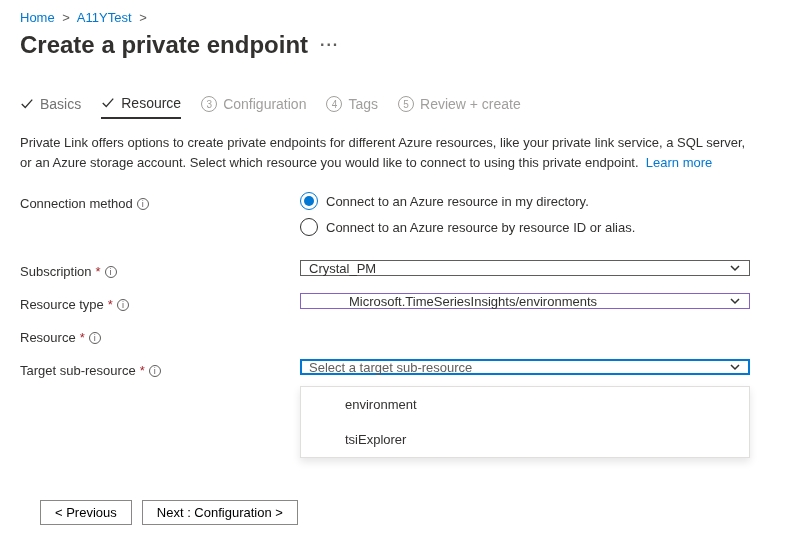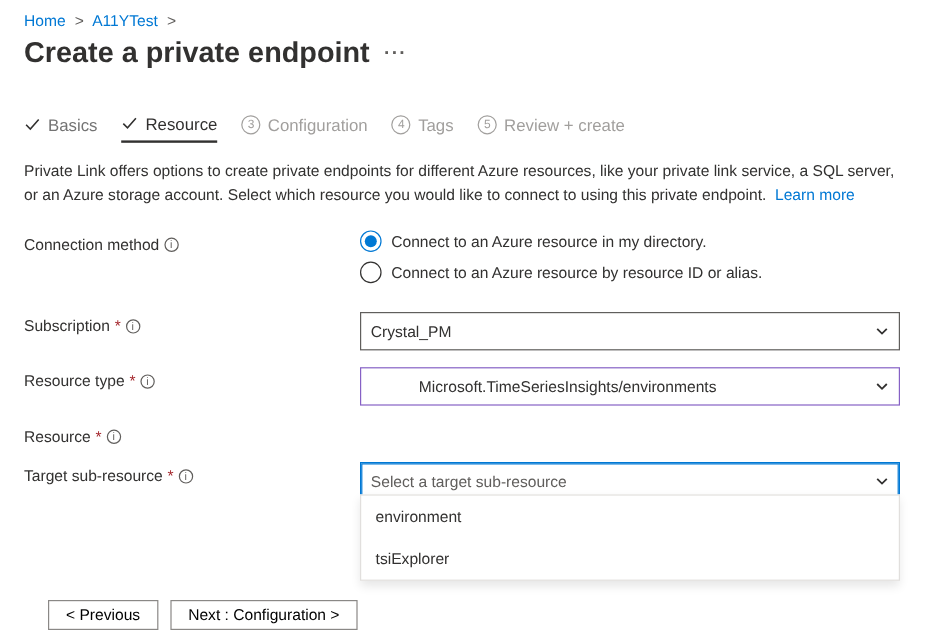--- a/index.html
+++ b/index.html
@@ -29,28 +29,28 @@
   .form-row { display: flex; align-items: flex-start; margin-bottom: 14px; }
   .form-label { width: 280px; display: flex; align-items: center; gap: 4px; font-size: 13px; padding-top: 4px; }
   .req { color: #a4262c; }
   .info-icon { width: 12px; height: 12px; border: 1px solid #605e5c; border-radius: 50%; font-size: 9px; display: inline-flex; align-items: center; justify-content: center; color: #605e5c; cursor: default; }
   .form-control { flex: 1; max-width: 450px; }
   .radio-group { display: flex; flex-direction: column; gap: 8px; }
   .radio-opt { display: flex; align-items: center; gap: 8px; cursor: pointer; }
   .radio { width: 18px; height: 18px; border: 1px solid #323130; border-radius: 50%; display: inline-flex; align-items: center; justify-content: center; }
   .radio.checked { border-color: #0078d4; }
   .radio.checked .dot { width: 10px; height: 10px; background: #0078d4; border-radius: 50%; }
-  .select { position: relative; border: 1px solid #605e5c; height: 32px; display: flex; align-items: center; padding: 0 8px; background: #fff; cursor: pointer; font-size: 13px; }
+  .select { position: relative; border: 1px solid #605e5c; height: 16px; display: flex; align-items: center; padding: 0 8px; background: #fff; cursor: pointer; font-size: 13px; }
   .select.purple { border-color: #8661c5; padding-left: 48px; }
   .select.focused { border-color: #0078d4; box-shadow: 0 0 0 1px #0078d4 inset; }
   .select .val { flex: 1; color: #323130; }
   .select .placeholder { color: #605e5c; }
   .chev { width: 12px; height: 12px; }
   .chev svg { width: 12px; height: 12px; stroke: #323130; stroke-width: 1.5; fill: none; }
-  .dropdown { position: absolute; top: 26px; left: -1px; right: -1px; background: #fff; border: 1px solid #e1dfdd; box-shadow: 0 4px 8px rgba(0,0,0,0.1); z-index: 10; }
+  .dropdown { position: absolute; top: 26px; left: -1px; right: -1px; background: #fff; border: 1px solid #e1dfdd; box-shadow: 0 4px 8px rgba(0,0,0,0.1); z-index: 10; padding-left: 32px; }
   .dropdown-item { padding: 10px 12px; font-size: 13px; cursor: pointer; }
   .footer { position: absolute; left: 20px; top: 490px; display: flex; gap: 10px; }
   .btn { border: 1px solid #8a8886; background: #fff; padding: 4px 14px; font-size: 13px; cursor: pointer; font-family: inherit; }
   .wrap { position: relative; min-height: 520px; }
 </style>
 </head>
 <body>
 
 <div class="wrap">
   <div class="breadcrumb">

